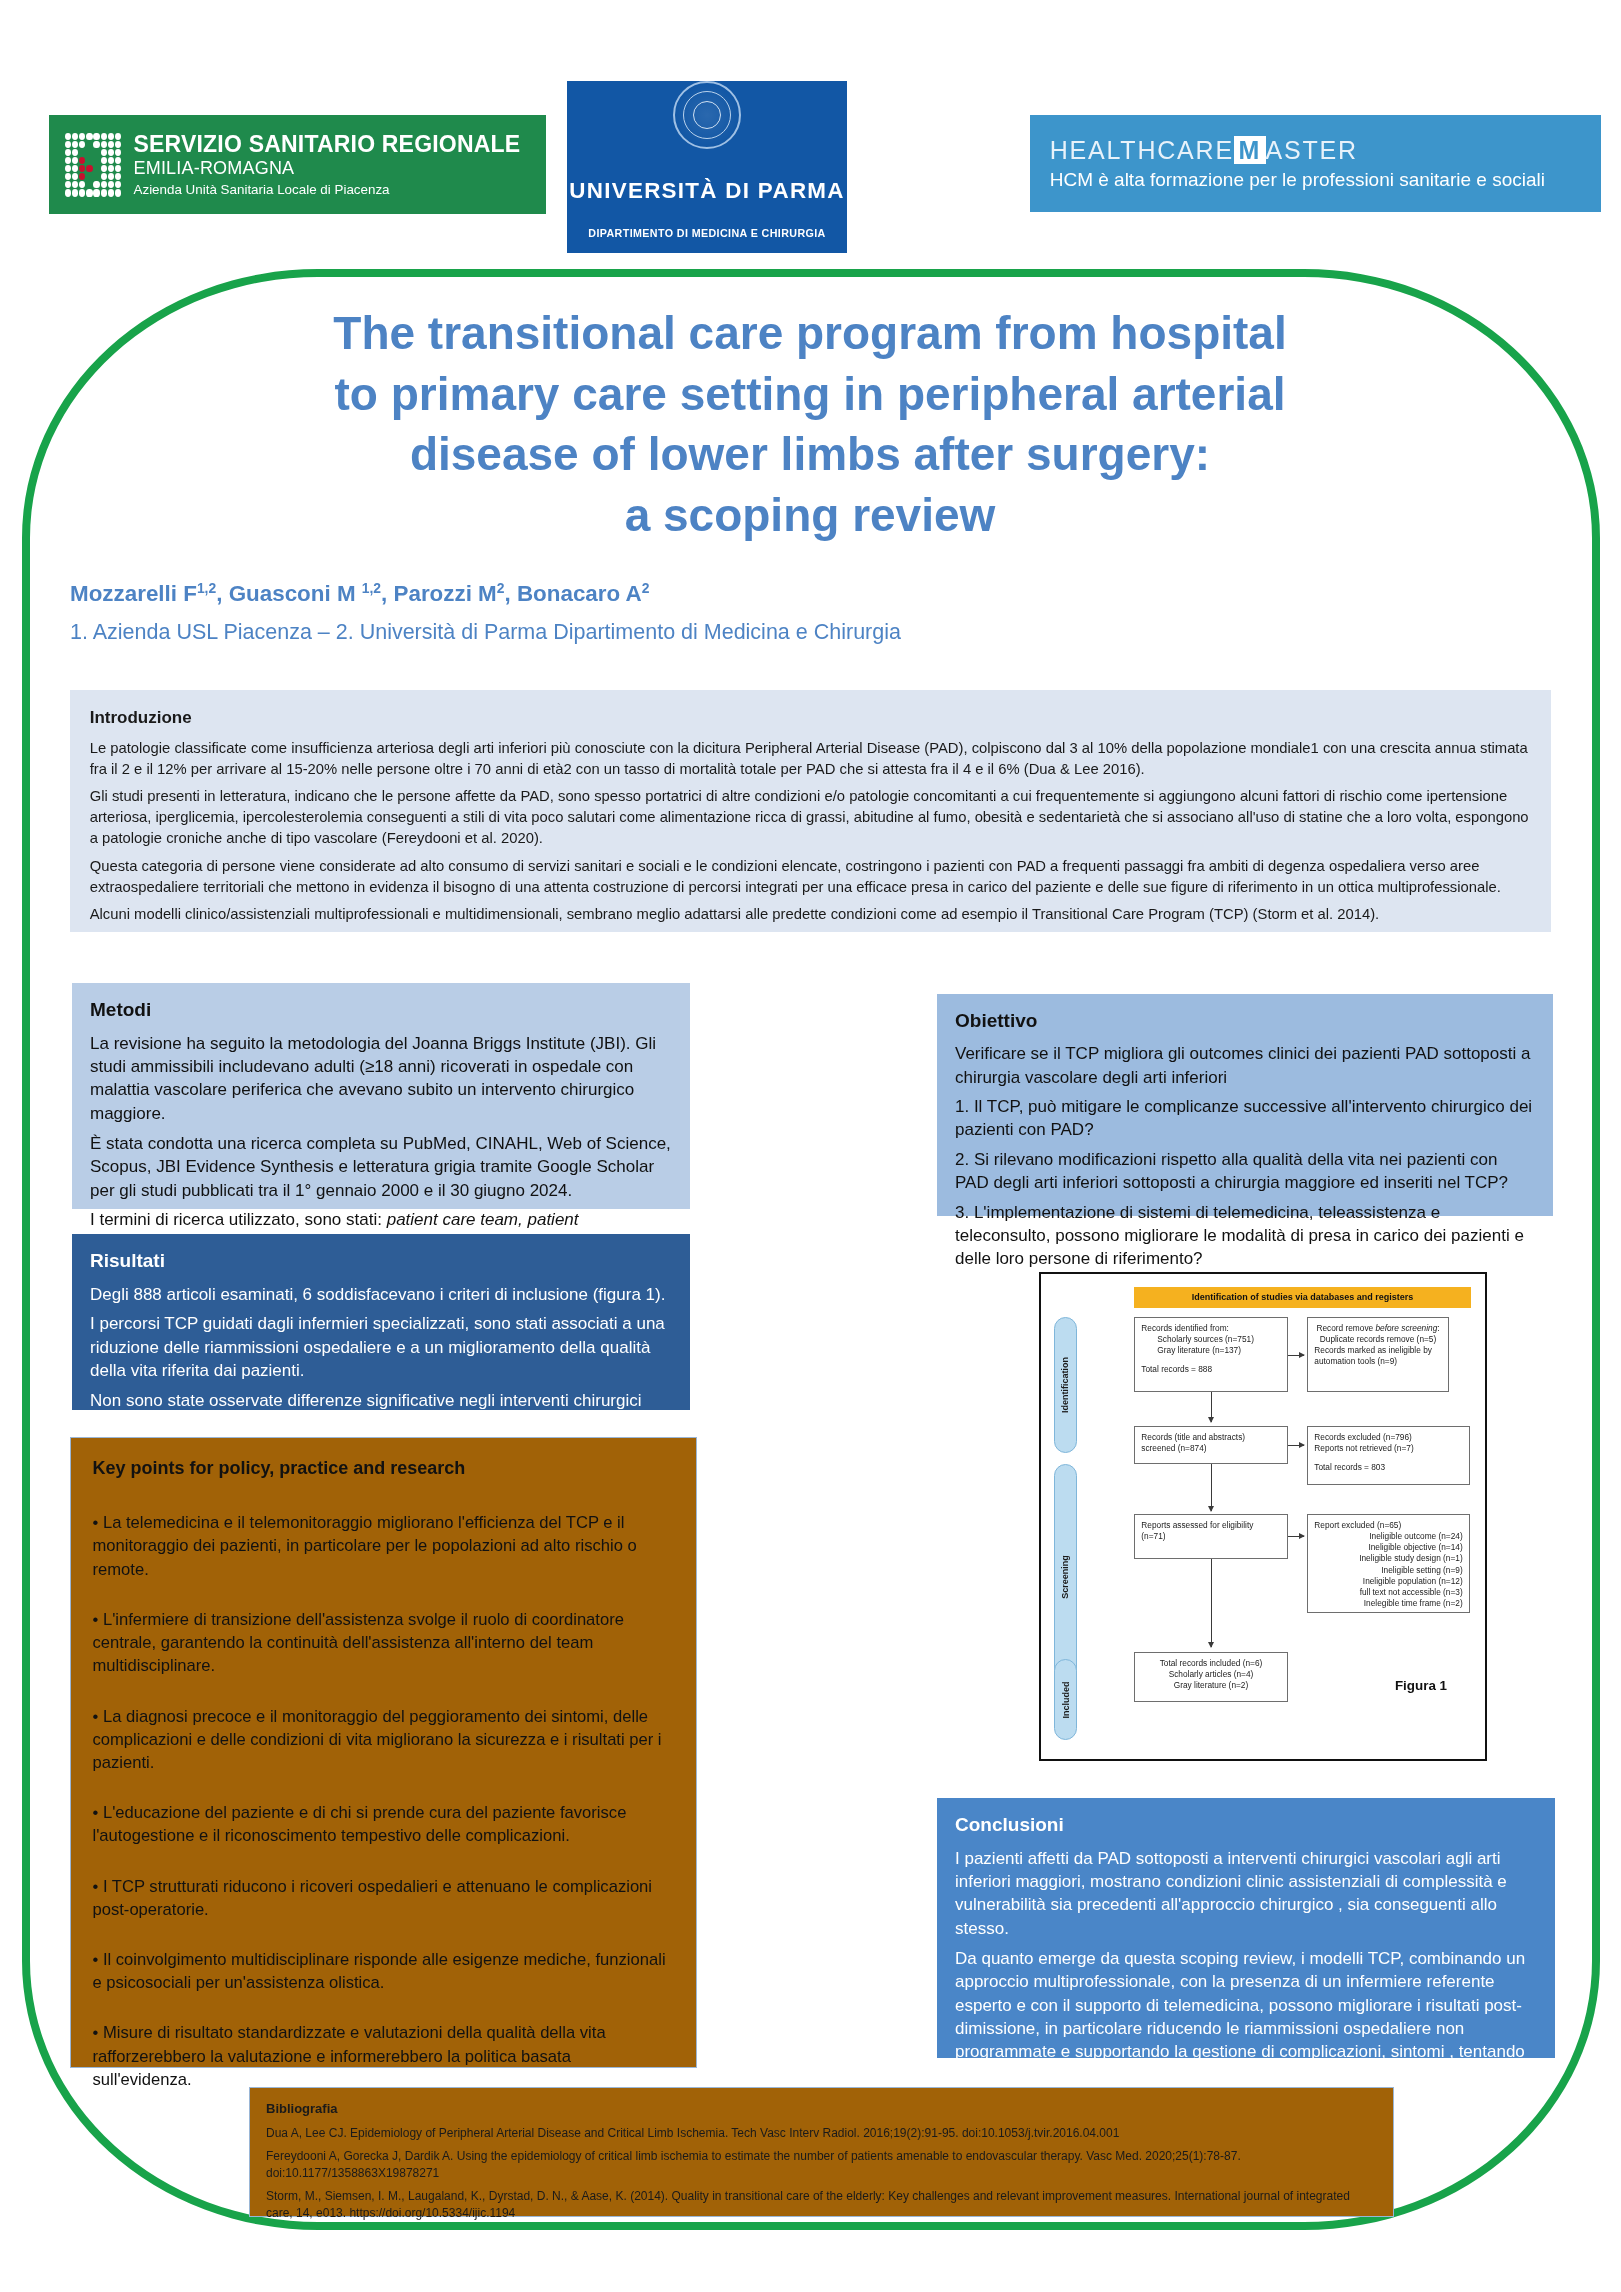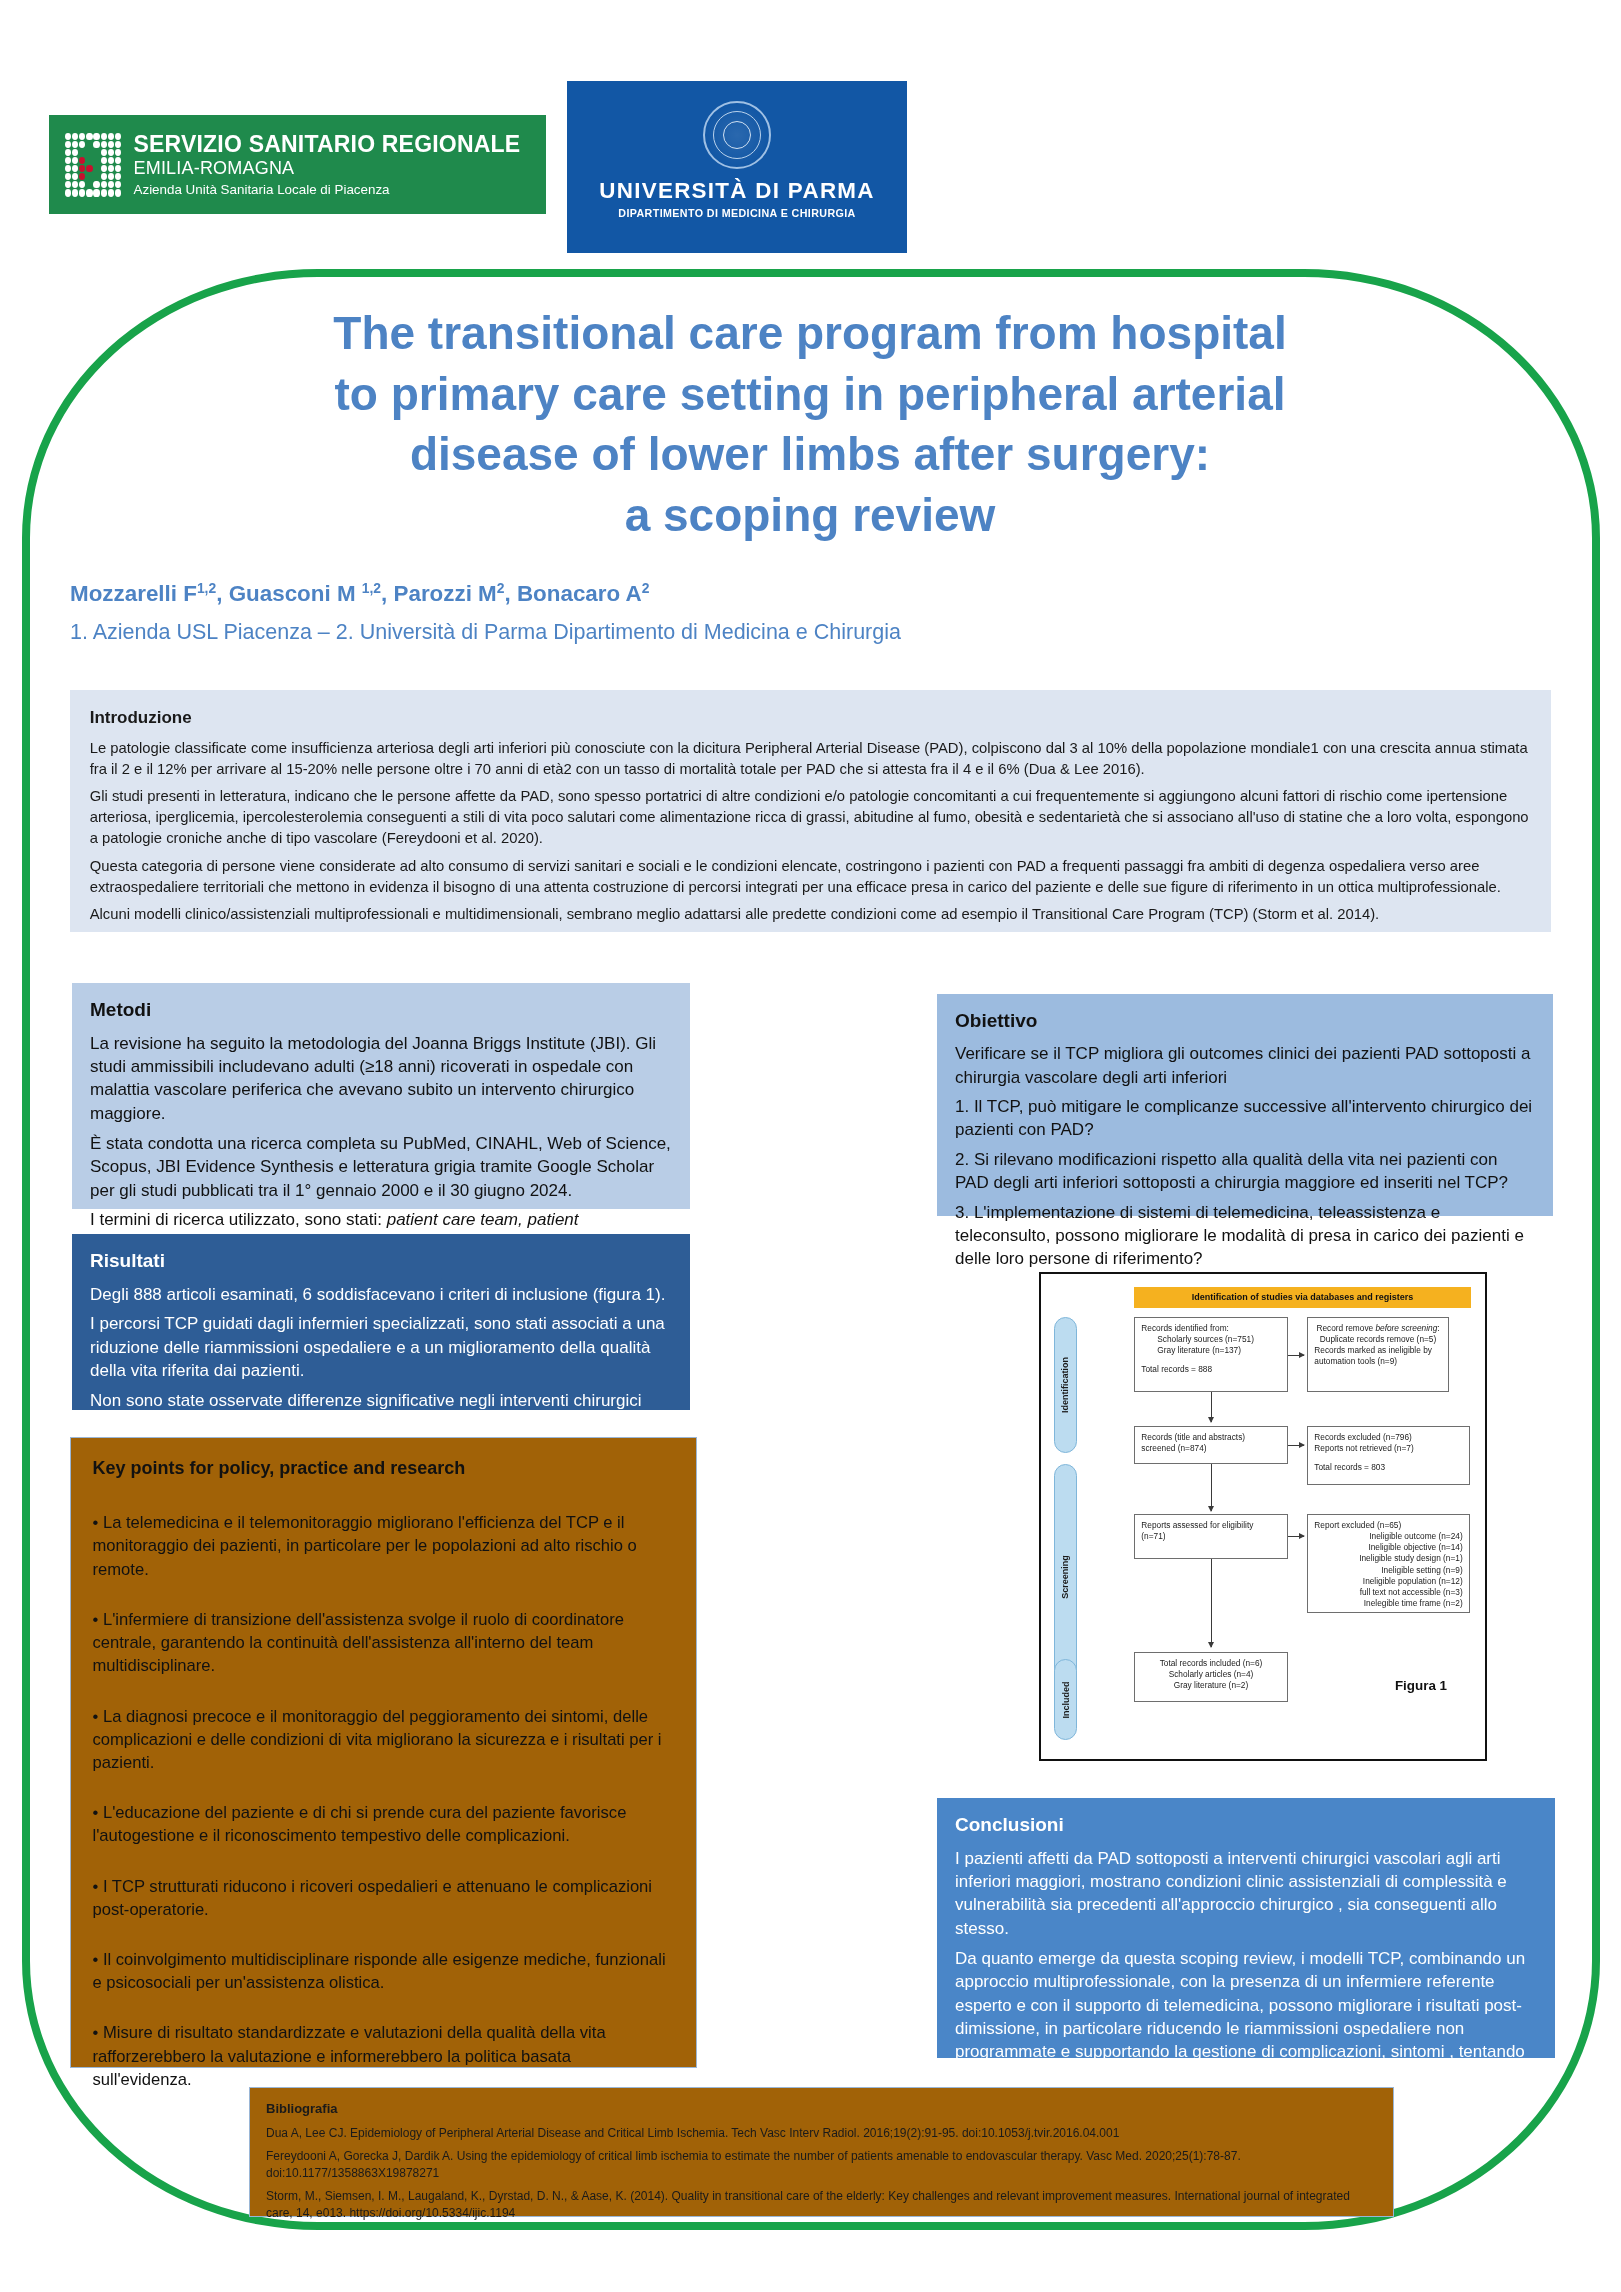--- a/index.html
+++ b/index.html
@@ -36,23 +36,23 @@
   .ssr-dots i { display:block; width:100%; height:100%; border-radius:50%; background:#ffffff; }
   .ssr-dots i.off { background:transparent; }
   .ssr-dots i.red { background:#c8102e; }
   .ssr-text { color:#fff; line-height:1.12; }
   .ssr-t1 { font-size:23px; font-weight:700; letter-spacing:0.2px; }
   .ssr-t2 { font-size:18px; font-weight:400; letter-spacing:0.2px; }
   .ssr-t3 { font-size:13.4px; font-weight:400; margin-top:3.6px; }
 
   .logo-unipr {
     position:absolute; left:567px; top:81px;
-    width:340px; height:172px;
+    width:280px; height:172px;
     background:#1257a5;
-    display:flex; flex-direction:column; align-items:center; justify-content:center;
+    display:flex; flex-direction:column; align-items:center; justify-content:space-between;
     padding-bottom:14.3px;
   }
   .unipr-seal { width:68px; height:68px; border-radius:50%;
     border:2.7px solid #9fc0e4; margin-bottom:9px; position:relative;
     background: radial-gradient(circle at 50% 50%, rgba(255,255,255,.10) 0%, rgba(255,255,255,0) 70%);
   }
   .unipr-seal::before{ content:""; position:absolute; inset:8px; border-radius:50%; border:1.8px solid #b9d2ec;}
   .unipr-seal::after{ content:""; position:absolute; inset:18px; border-radius:50%; border:0.9px solid #cfe0f2;}
   .unipr-t1 { color:#fff; font-size:22.4px; font-weight:700; letter-spacing:1.3px; }
   .unipr-t2 { color:#fff; font-size:10.7px; font-weight:700; letter-spacing:0.4px; margin-top:3.6px; }
@@ -230,20 +230,24 @@
         <div class="ssr-t3">Azienda Unità Sanitaria Locale di Piacenza</div>
       </div>
     </div>
 
     <div class="logo-unipr">
       <div class="unipr-seal"></div>
       <div class="unipr-t1">UNIVERSITÀ DI PARMA</div>
       <div class="unipr-t2">DIPARTIMENTO DI MEDICINA E CHIRURGIA</div>
     </div>
 
+    <div class="logo-hcm">
+      <div class="hcm-t1"><span>HEALTHCARE</span><span class="mbox">M</span><span>ASTER</span></div>
+      <div class="hcm-t2">HCM è alta formazione per le professioni sanitarie e sociali</div>
+    </div>
 
   </div>
 
   <div class="title">
     <div>The transitional care program from hospital</div>
     <div>to primary care setting in peripheral arterial</div>
     <div>disease of lower limbs after surgery:</div>
     <div>a scoping review</div>
   </div>
 

